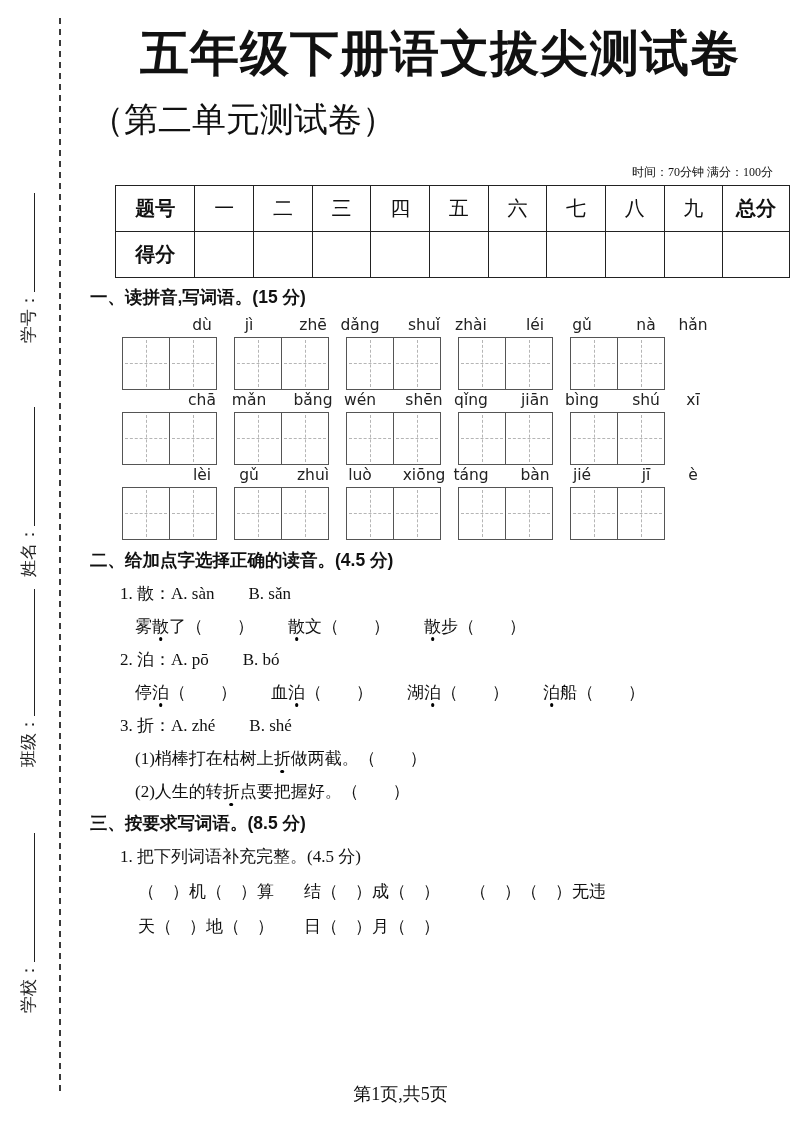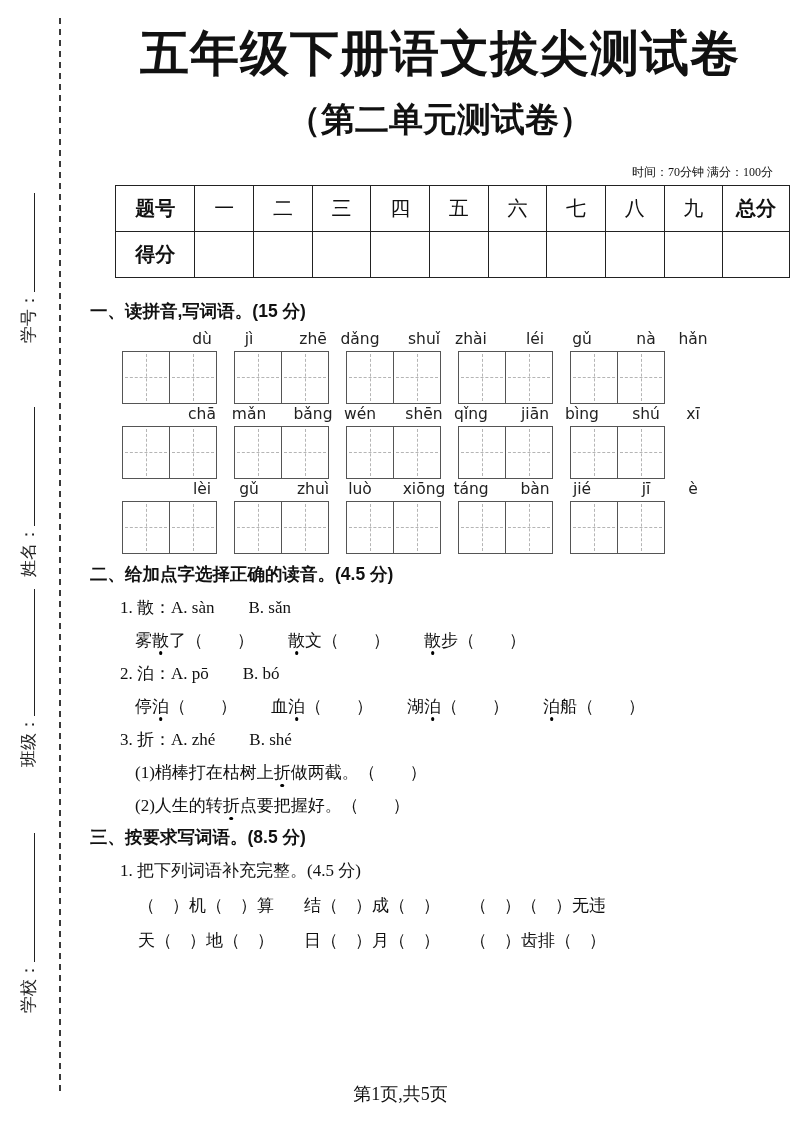--- a/index.html
+++ b/index.html
@@ -22,39 +22,39 @@
   .sidebar-field .sf-line { flex:1; border-bottom:1.4px solid #222; height:58%; }
   .sf-f1 { width:150px; left:-47px; top:257px; }
   .sf-f2 { width:170px; left:-57px; top:481px; }
   .sf-f3 { width:178px; left:-61px; top:667px; }
   .sf-f4 { width:180px; left:-62px; top:912px; }
 
   
   .main { position:absolute; left:90px; top:0; width:700px; }
 
   .title  { margin:22px 0 0; text-align:center; font-size:49px; font-weight:bold; letter-spacing:1px; line-height:1.3; }
-  .subtitle { margin-top:12px; text-align:center; font-size:34px; font-weight:bold; line-height:1.3; }
+  .subtitle { margin-top:12px; text-align:left; font-size:34px; font-weight:normal; line-height:1.3; }
   .info-line { width:658px; margin:22px 0 4px 25px; text-align:right; font-size:12px; }
 
   
   .score-table { border-collapse:collapse; margin-left:25px; table-layout:fixed; }
   .score-table td {
     border:1.4px solid #222; height:39px; text-align:center; vertical-align:middle;
     font-size:20px; padding:3px;
   }
   .score-table td.hd { font-weight:bold; }
   .score-table td.col-q { width:78px; }
   .score-table td.col-n { width:55px; }
   .score-table td.col-t { width:64px; }
 
   .sec-title {
     margin:10px 0 0; font-family:"Liberation Sans","DejaVu Sans",sans-serif;
     font-weight:bold; font-size:17.5px; line-height:1.25;
   }
-  .sec1-title { margin-top:23px; }
+  .sec1-title { margin-top:9px; }
 
   
   .pinyin-row { display:flex; margin:1px 0 0 32px;justify-content:center; }
   .pinyin-row:first-of-type { margin-top:7px; }
   .pinyin-group { width:94px; display:flex; margin-right:17px; }
   .pinyin-group .syl {
     width:47px; text-align:center;
     font-family:"DejaVu Sans","Liberation Sans",sans-serif; font-size:15.5px; color:#222;
   }
   .box-row { display:flex; margin:3px 0 0 32px; }
@@ -295,20 +295,19 @@
     <div class="sec3-sub">1. 把下列词语补充完整。(4.5 分)</div>
     <div>
         <div class="word-row">
           <span class="word-col">（　）机（　）算</span>
           <span class="word-col">结（　）成（　）</span>
           <span class="word-col">（　）（　）无违</span>
         </div>
         <div class="word-row">
           <span class="word-col">天（　）地（　）</span>
           <span class="word-col">日（　）月（　）</span>
-          <span class="word-col">（　）齿排（　）</span>
         </div>
       </div>
 
   </div>
 
   <div class="footer">第1页,共5页</div>
 </div>
 
 </body></html>

